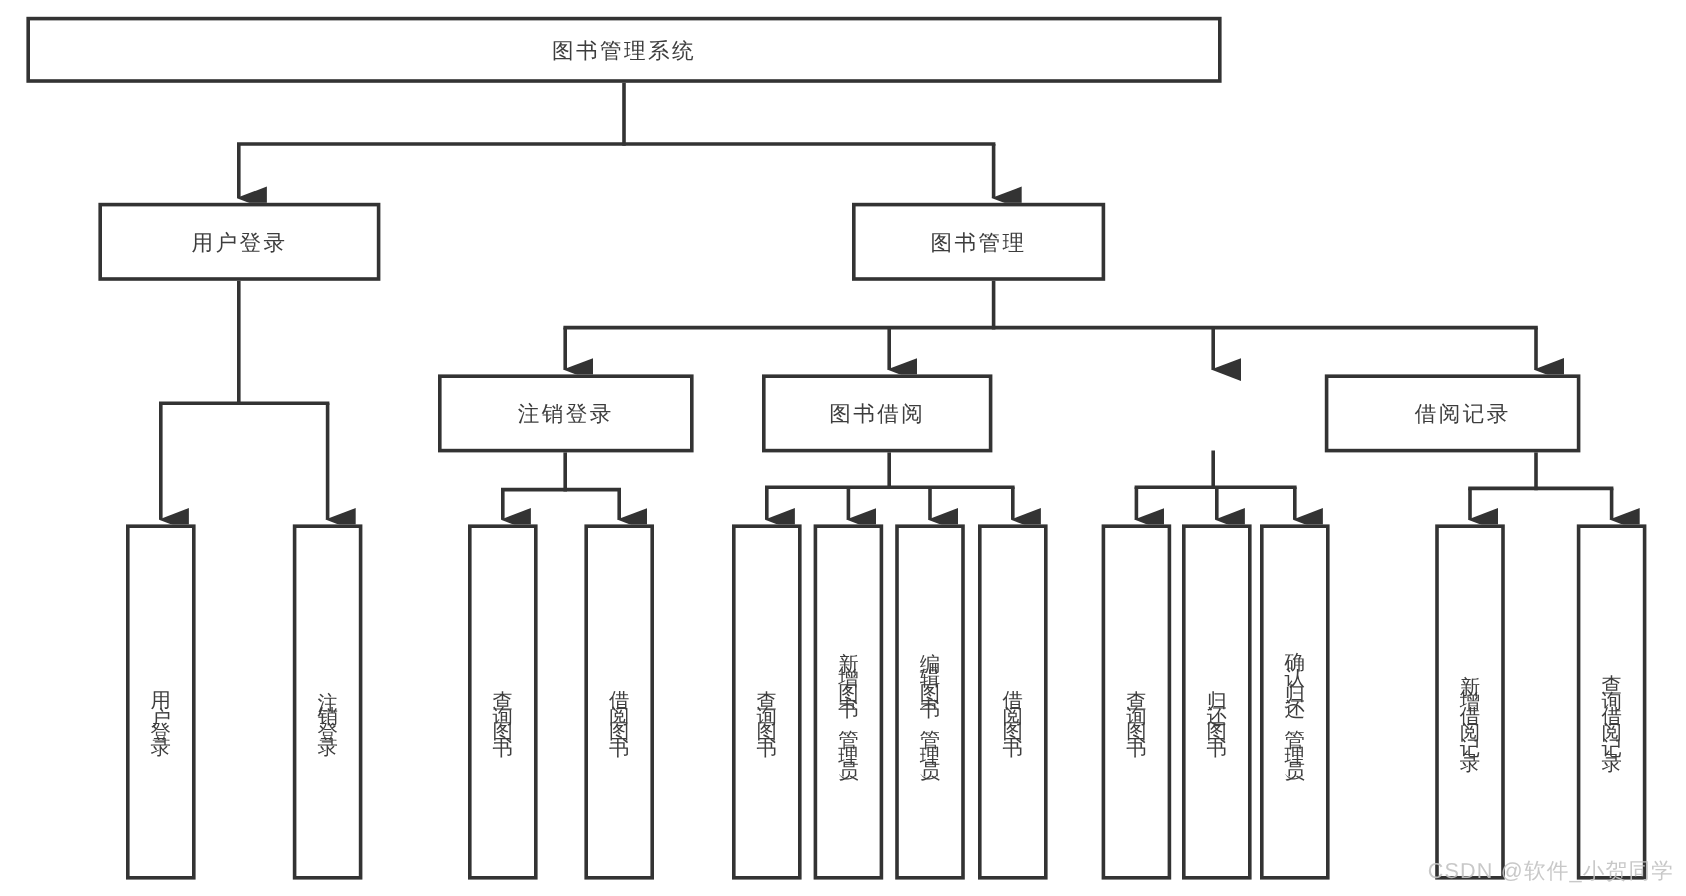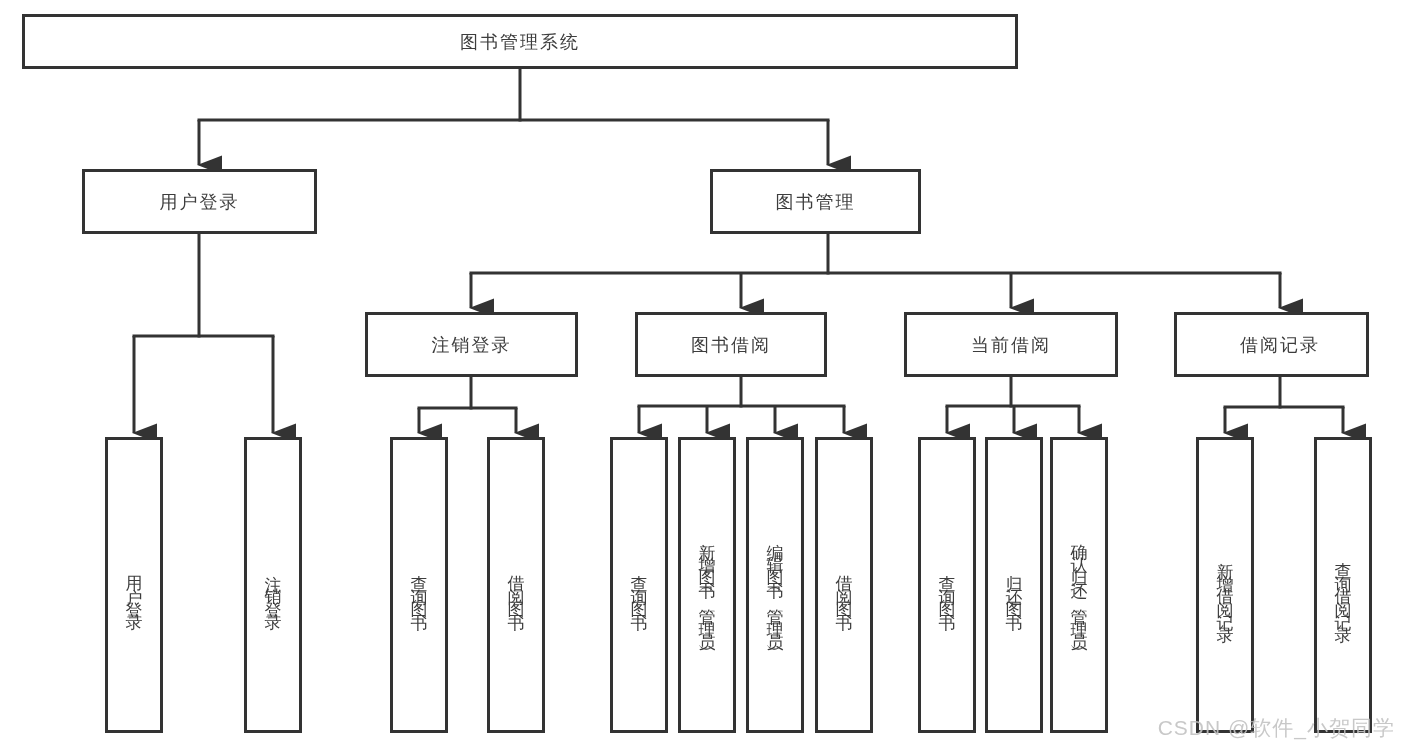--- a/index.html
+++ b/index.html
@@ -37,30 +37,30 @@
     font-size:17px;letter-spacing:13px;font-weight:500;
   }
   .leaf > span{margin-top:6px;}
   
   .n-root   {left:22px;  top:14px;  width:996px; height:55px;}
   .n-login  {left:82px;  top:169px; width:235px; height:65px;}
   .n-mgmt   {left:710px; top:169px; width:211px; height:65px;}
   .n-g1     {left:365px; top:312px; width:213px; height:65px;}
   .n-g2     {left:635px; top:312px; width:192px; height:65px;}
   .n-g3     {left:904px; top:312px; width:214px; height:65px;}
-  .n-g4     {left:1174px;top:312px; width:195px; height:65px;padding-left:17px;}
+  .n-g4     {left:1104px;top:312px; width:213px; height:65px;padding-left:17px;}
   .l-1{left:105px;} .l-2{left:244px;}
   .l-3{left:390px;} .l-4{left:487px;}
   .l-5{left:610px;} .l-6{left:678px;} .l-7{left:746px;} .l-8{left:815px;}
   .l-9{left:918px;} .l-10{left:985px;} .l-11{left:1050px;}
   .l-12{left:1196px;} .l-13{left:1314px;}
   .watermark{
     position:absolute;
     right:10px;top:714px;
-    font-size:21px;
+    font-size:18px;
     color:var(--watermark);
     opacity:0.9;
     z-index:2;
     letter-spacing:1px;
     white-space:nowrap;
   }
 </style>
 </head>
 <body>
 
@@ -126,23 +126,20 @@
   <div class="box hbox n-mgmt">
     <span>图书管理</span>
   </div>
 
   <div class="box hbox n-g1">
     <span>注销登录</span>
   </div>
   <div class="box hbox n-g2">
     <span>图书借阅</span>
   </div>
-  <div class="box hbox n-g3">
-    <span>当前借阅</span>
-  </div>
   <div class="box hbox n-g4">
     <span>借阅记录</span>
   </div>
 
   <div class="box leaf l-1">
     <span>用户登录</span>
   </div>
   <div class="box leaf l-2">
     <span>注销登录</span>
   </div>

